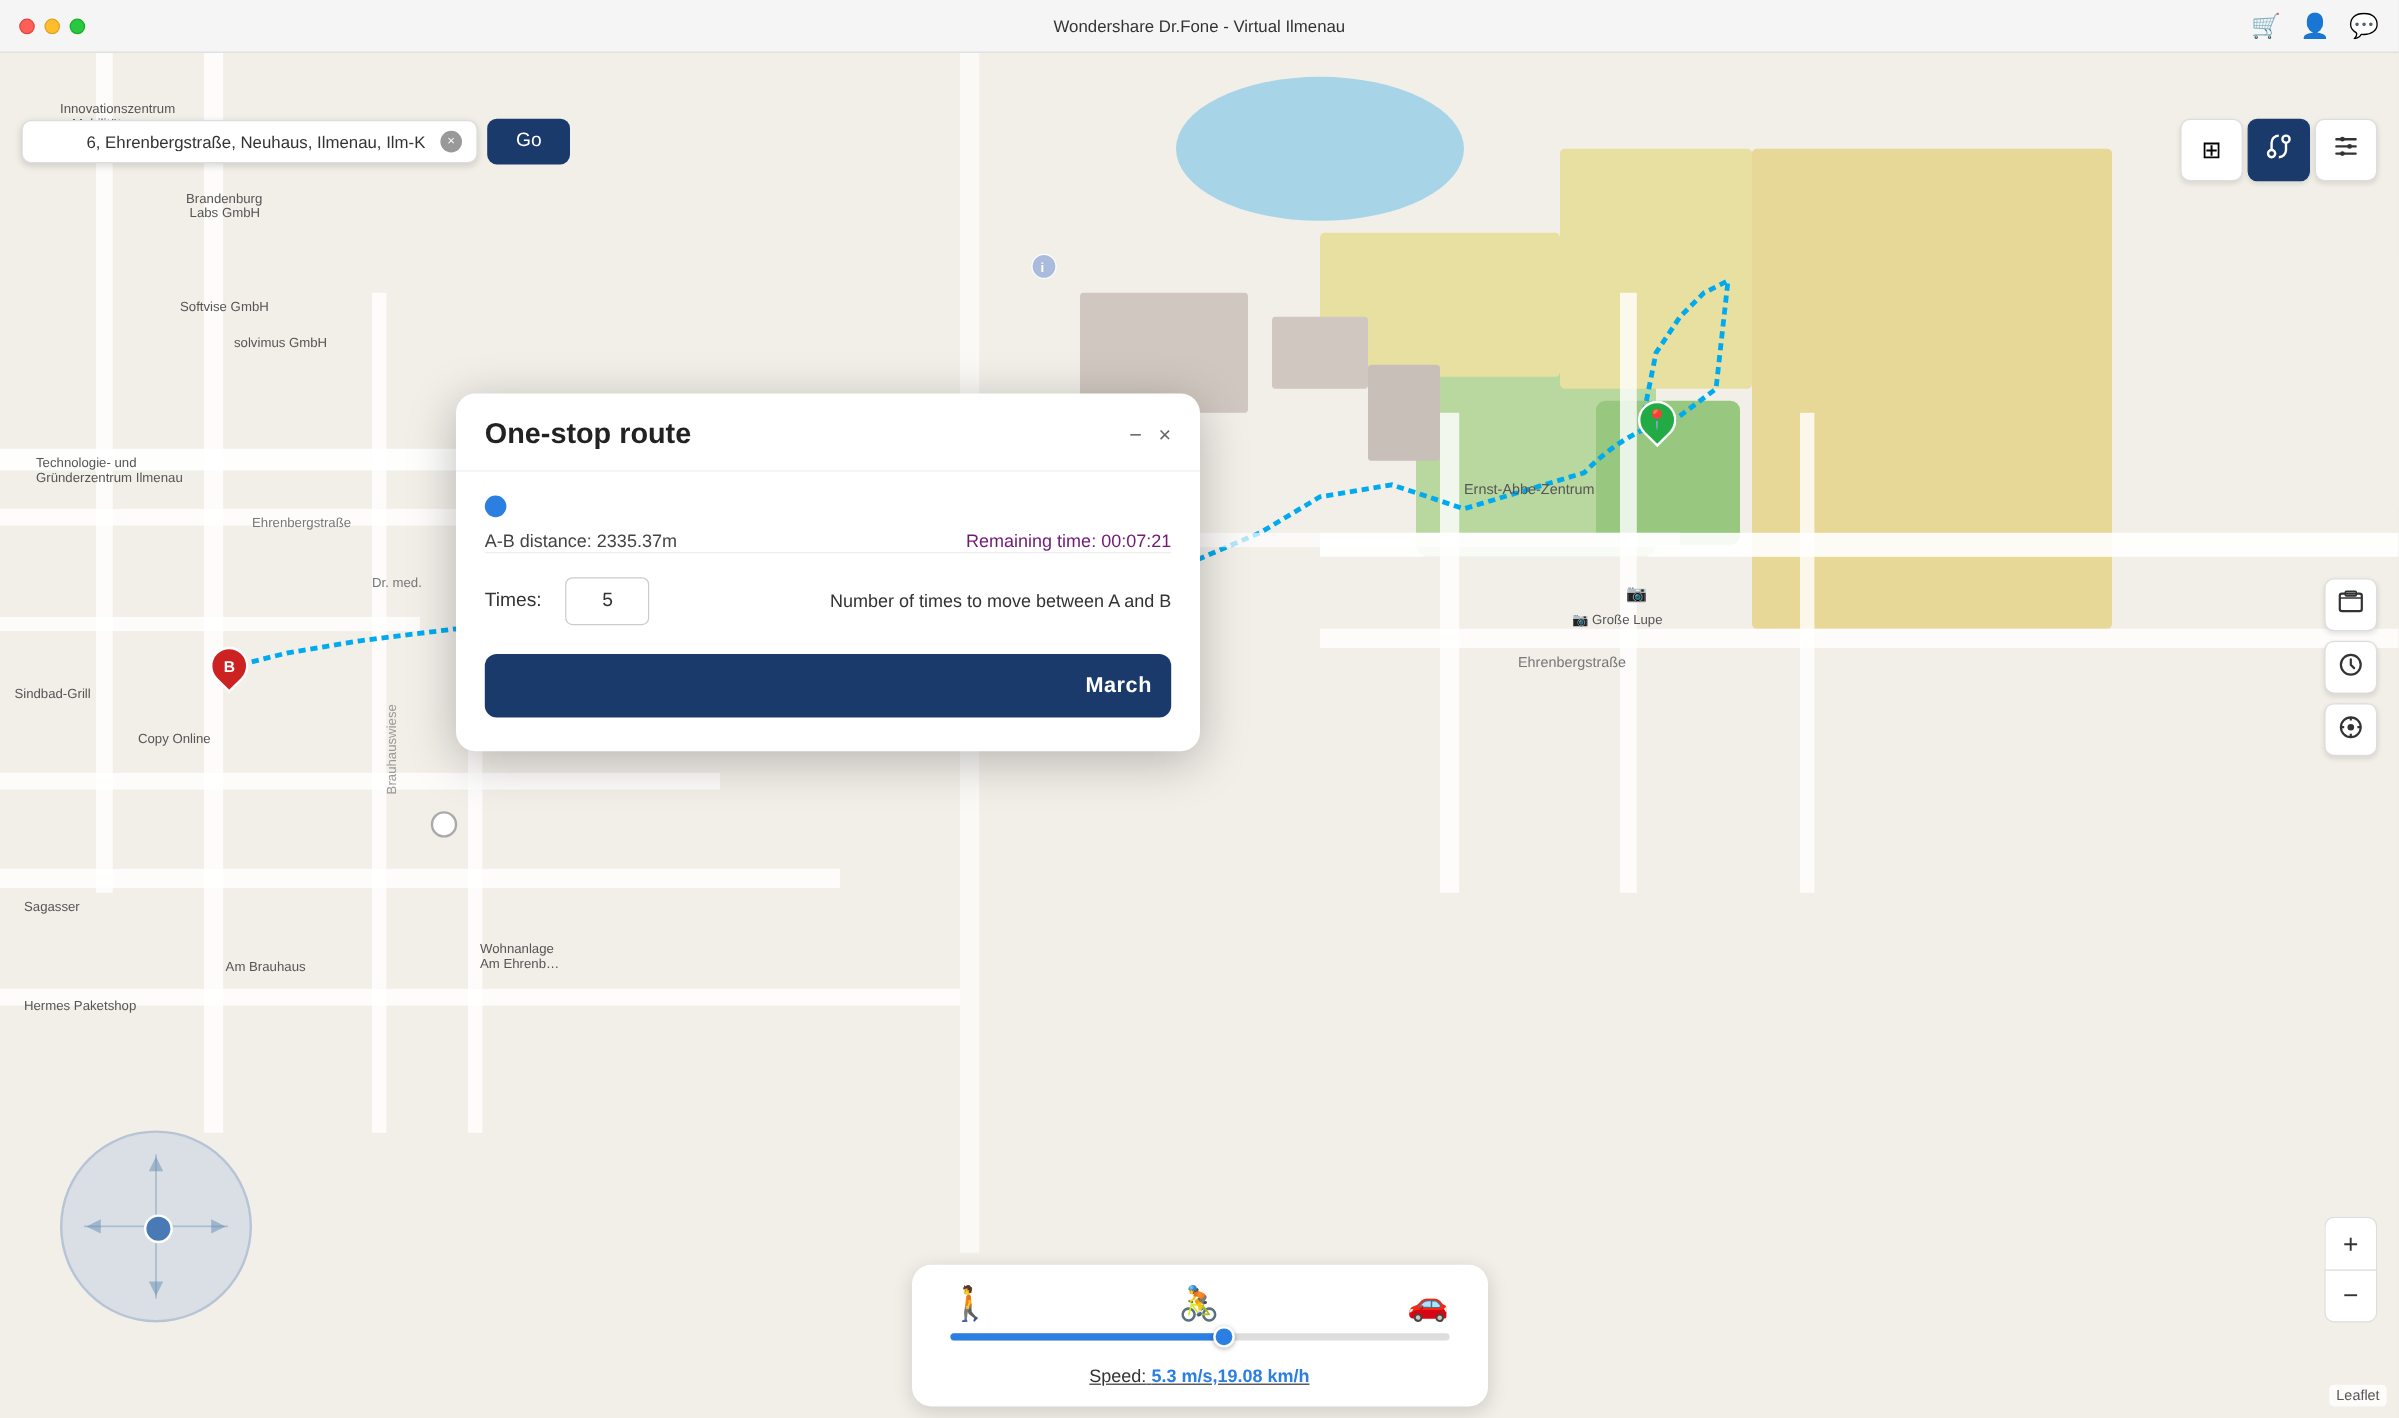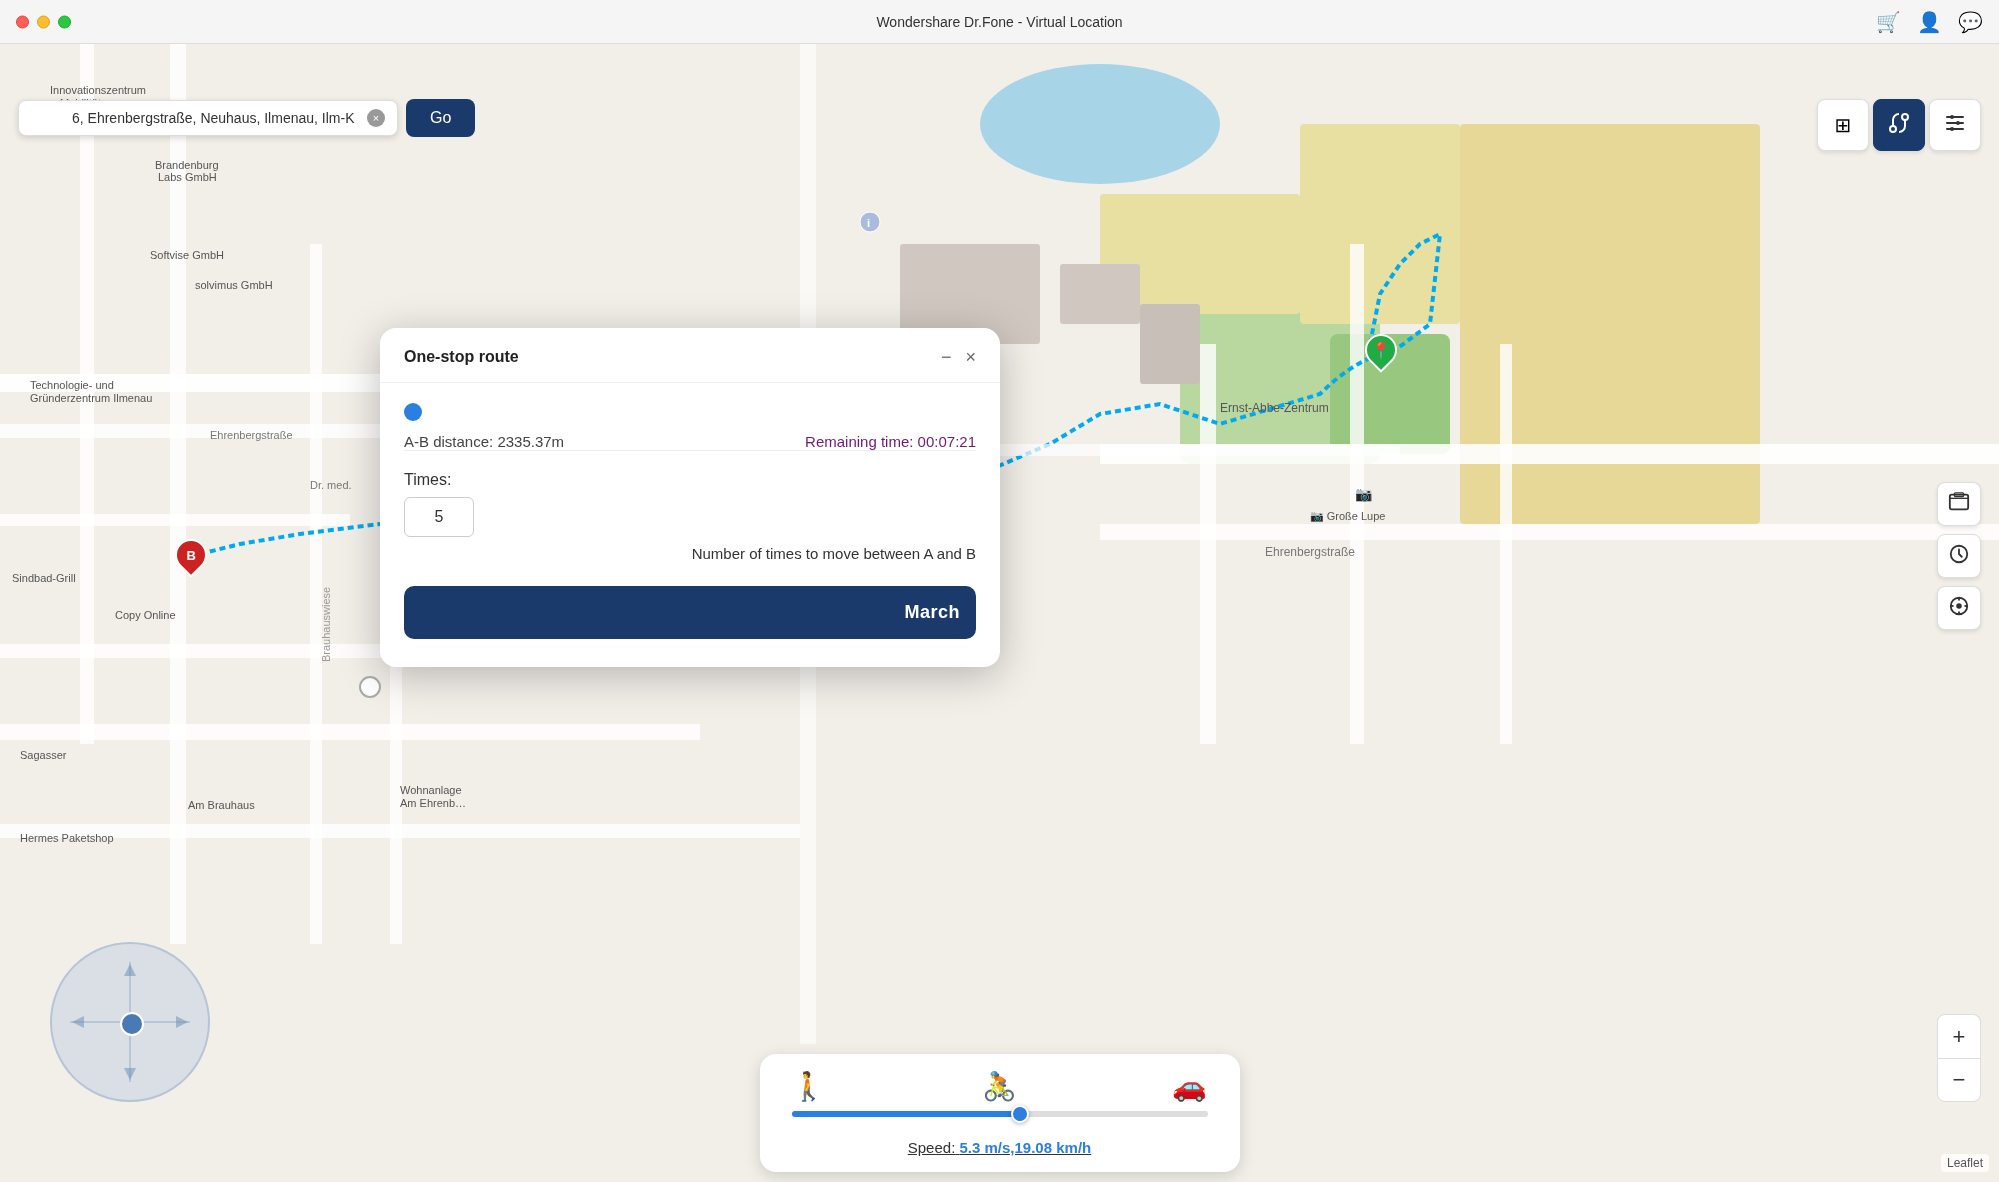--- a/index.html
+++ b/index.html
@@ -360,21 +360,21 @@
 
     .modal-header {
       display: flex;
       align-items: center;
       justify-content: space-between;
       padding: 20px 24px 16px;
       border-bottom: 1px solid #eee;
     }
 
     .modal-title {
-      font-size: 16px;
+      font-size: 24px;
       font-weight: 700;
       color: #222;
     }
 
     .modal-controls {
       display: flex;
       gap: 14px;
       align-items: center;
     }
 
@@ -412,23 +412,23 @@
       color: #444;
     }
 
     .remaining-text {
       font-size: 15px;
       color: #701a75;
     }
 
     .times-row {
       display: flex;
-      gap: 8px;
+      align-items: center;
+      gap: 20px;
       margin-bottom: 24px;
-      flex-direction: column;
     }
 
     .times-label {
       font-size: 16px;
       color: #333;
       font-weight: 500;
     }
 
     .times-input {
       width: 70px;
@@ -507,21 +507,21 @@
   </style>
 </head>
 <body>
 
 <div class="title-bar">
   <div class="traffic-lights">
     <div class="traffic-light red"></div>
     <div class="traffic-light yellow"></div>
     <div class="traffic-light green"></div>
   </div>
-  <span class="title-bar-title">Wondershare Dr.Fone - Virtual Location</span>
+  <span class="title-bar-title">Wondershare Dr.Fone - Virtual Ilmenau</span>
   <div class="title-bar-icons">
     <span class="title-icon">🛒</span>
     <span class="title-icon">👤</span>
     <span class="title-icon">💬</span>
   </div>
 </div>
 
 <div class="map-container">
 
   <svg style="position:absolute;top:0;left:0;width:100%;height:100%;" xmlns="http://www.w3.org/2000/svg">

